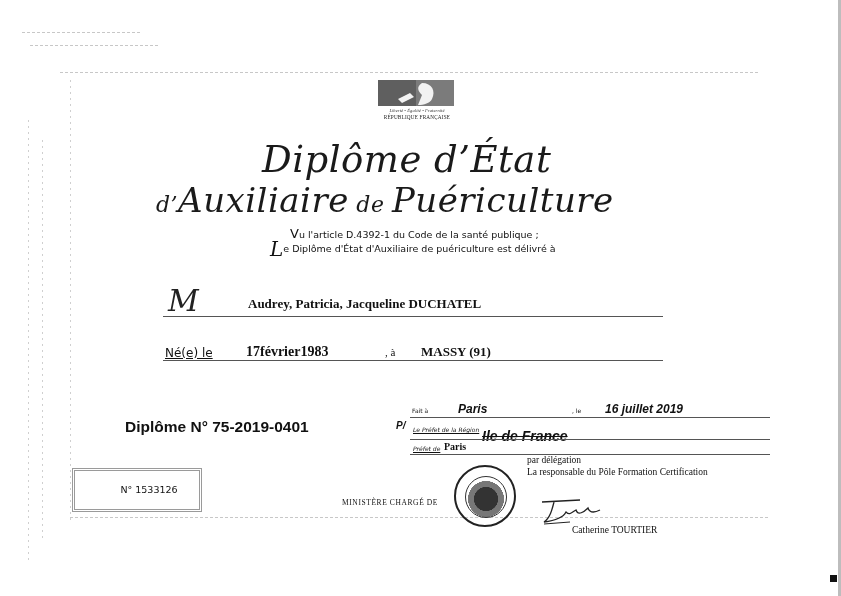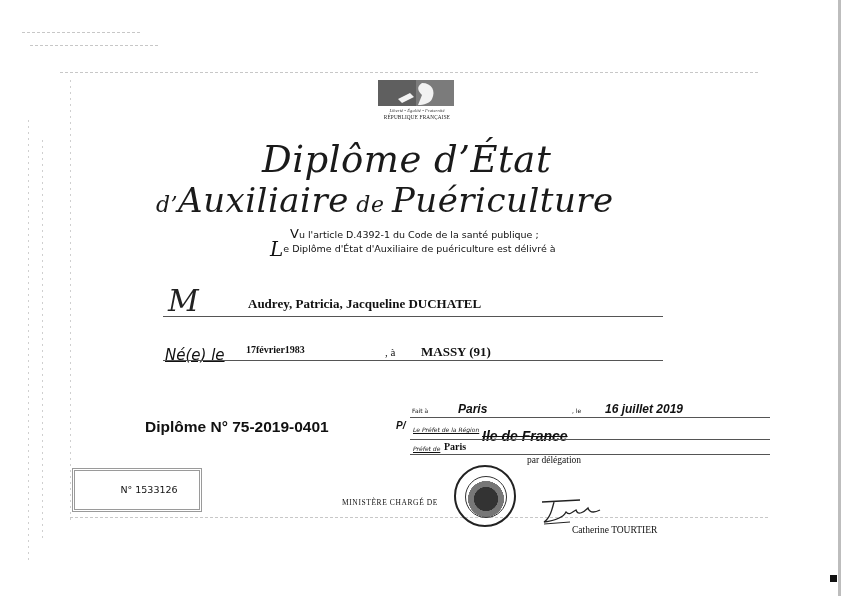--- a/index.html
+++ b/index.html
@@ -30,26 +30,26 @@
   .vu { left:290px; top:226px; font-family:"DejaVu Sans", sans-serif; font-size:9.5px; color:#111; }
   .vu .cap { font-size:13px; }
   .le-line { left:270px; top:237px; font-family:"DejaVu Sans", sans-serif; font-size:9.5px; color:#111; }
   .le-line .cap { font-family:"DejaVu Serif", serif; font-style:italic; font-size:20px; vertical-align:-4px; }
 
   
   .m-script { left:168px; top:283px; font-family:"DejaVu Serif", serif; font-style:italic; font-size:30px; color:#222; }
   .name { left:248px; top:296px; font-family:"Liberation Serif", serif; font-weight:bold; font-size:13px; }
   .rule { position:absolute; height:1px; background:#555; }
 
-  .born-label { left:165px; top:346px; font-family:"DejaVu Sans", sans-serif; font-size:15px; text-decoration:underline;font-style:italic; }
-  .born-date { left:246px; top:344px; font-family:"Liberation Serif", serif; font-weight:bold; font-size:10px; }
+  .born-label { left:165px; top:346px; font-family:"DejaVu Sans", sans-serif; font-size:12px; text-decoration:underline; }
+  .born-date { left:246px; top:344px; font-family:"Liberation Serif", serif; font-weight:bold; font-size:14px; }
   .born-a { left:385px; top:346px; font-family:"Liberation Serif", serif; font-size:11px; }
   .born-place { left:421px; top:344px; font-family:"Liberation Serif", serif; font-weight:bold; font-size:13px; }
 
-  .dipno { left:125px; top:418px; font-family:"Liberation Sans", sans-serif; font-weight:bold; font-size:15.5px; color:#111;margin-left:20px; }
+  .dipno { left:125px; top:418px; font-family:"Liberation Sans", sans-serif; font-weight:bold; font-size:15.5px; color:#111; }
 
   .fait-label { left:412px; top:407px; font-family:"DejaVu Sans", sans-serif; font-size:6px; }
   .fait-val { left:458px; top:402px; font-family:"Liberation Sans", sans-serif; font-style:italic; font-weight:bold; font-size:12px; }
   .le-label { left:572px; top:407px; font-family:"DejaVu Sans", sans-serif; font-size:6px; }
   .date-val { left:605px; top:402px; font-family:"Liberation Sans", sans-serif; font-style:italic; font-weight:bold; font-size:12px; }
   .p-slash { left:396px; top:420px; font-family:"Liberation Sans", sans-serif; font-style:italic; font-weight:bold; font-size:10px; }
   .prefet-region-label { left:413px; top:426px; font-family:"DejaVu Sans", sans-serif; font-style:italic; font-size:6px; text-decoration:underline; }
   .prefet-region-val { left:482px; top:428px; font-family:"Liberation Sans", sans-serif; font-style:italic; font-weight:bold; font-size:14px; text-decoration:line-through; }
   .prefet-label { left:413px; top:445px; font-family:"DejaVu Sans", sans-serif; font-style:italic; font-size:6px; text-decoration:underline; }
   .prefet-val { left:444px; top:441px; font-family:"Liberation Serif", serif; font-weight:bold; font-size:10px; }
@@ -121,20 +121,21 @@
 <div class="abs p-slash">P/</div>
 <div class="abs prefet-region-label">Le Préfet de la Région</div>
 <div class="abs prefet-region-val">Ile de France</div>
 <div class="rule" style="left:410px;top:439px;width:360px;"></div>
 <div class="abs prefet-label">Préfet de</div>
 <div class="abs prefet-val">Paris</div>
 <div class="rule" style="left:410px;top:454px;width:360px;"></div>
 
 <div class="abs sig-block">
   <div>par délégation</div>
+  <div>La responsable du Pôle Formation Certification</div>
 </div>
 <svg class="abs sig-scribble" width="70" height="28" viewBox="0 0 70 28">
   <path d="M2 4 L40 2 M14 4 C12 12 10 20 4 24 C20 22 24 18 26 14 C30 18 32 14 36 12 C38 18 44 14 48 10 C50 16 56 14 60 12" fill="none" stroke="#222" stroke-width="1.3"></path>
   <path d="M4 26 L30 24" stroke="#222" stroke-width="1"></path>
 </svg>
 <div class="abs sig-name">Catherine TOURTIER</div>
 
 <div class="abs ministere">MINISTÈRE CHARGÉ DE</div>
 <div class="abs seal">
   <div class="seal-inner"></div>

